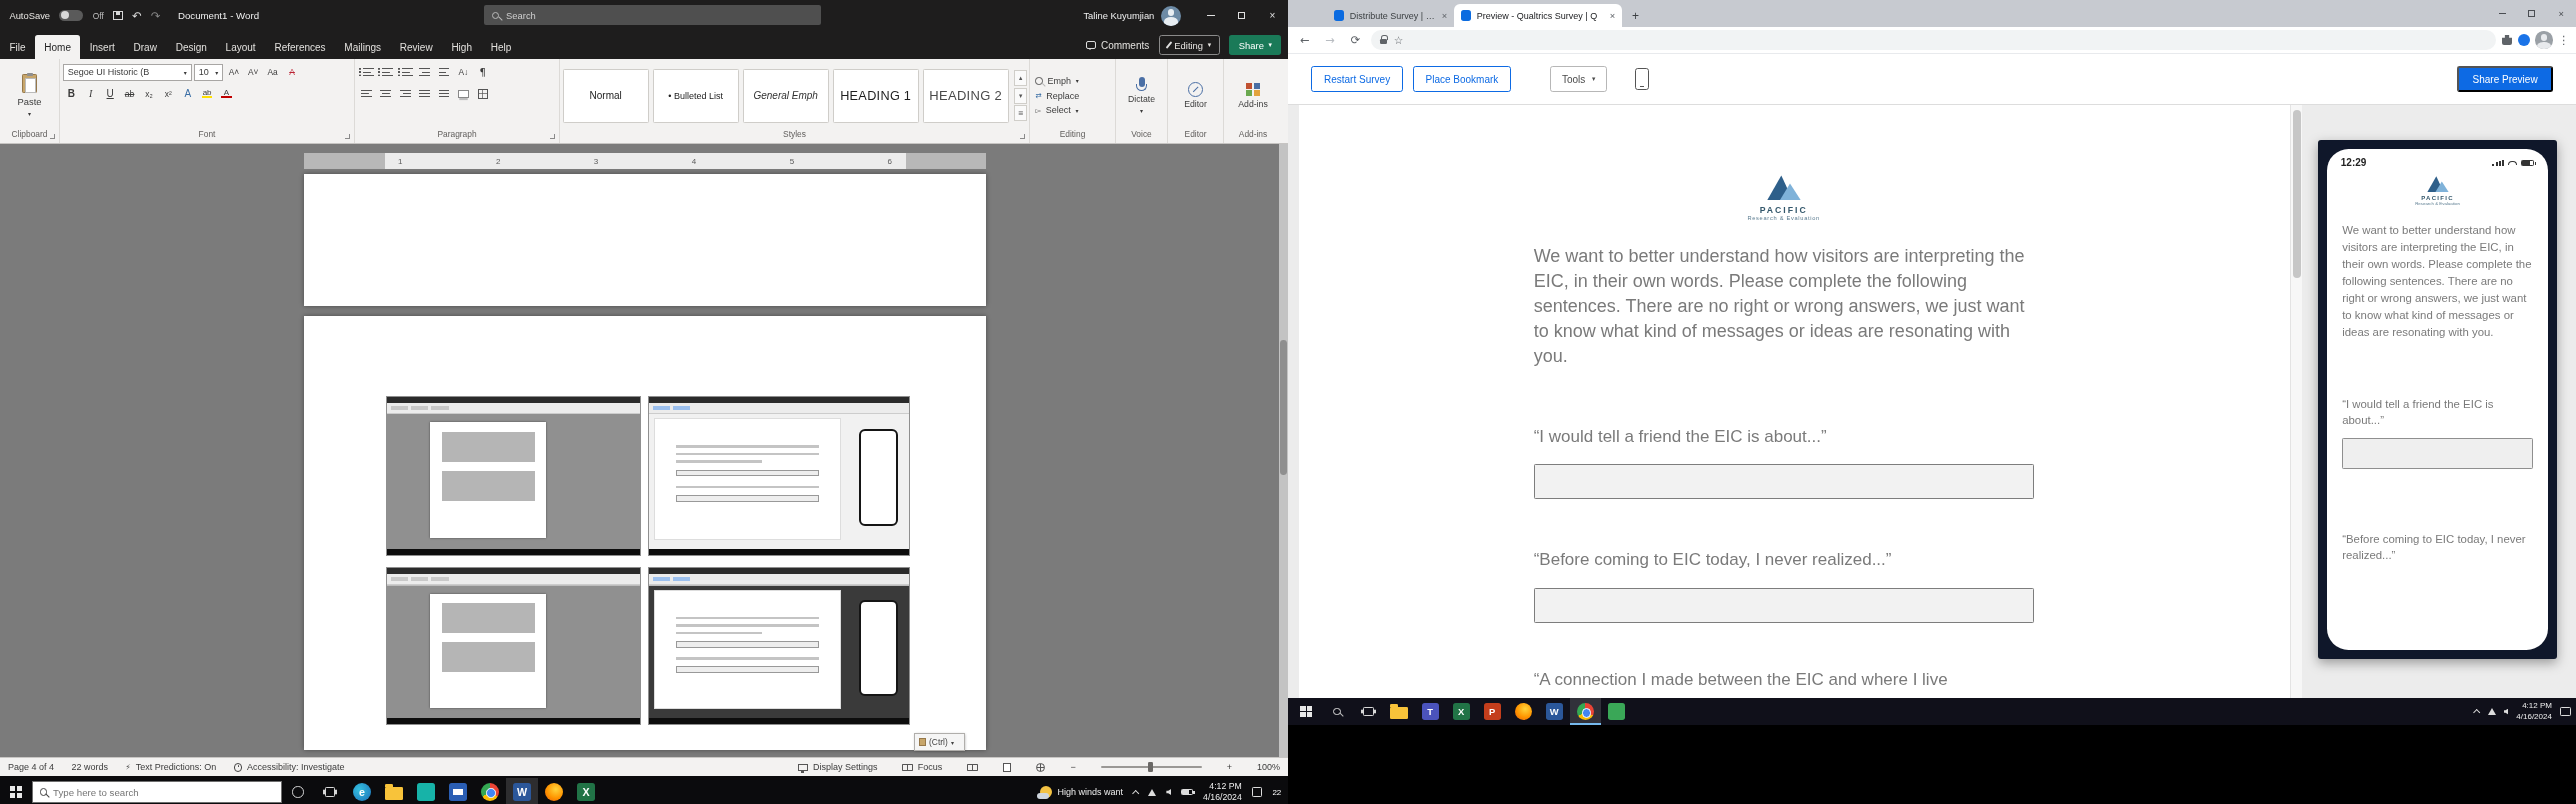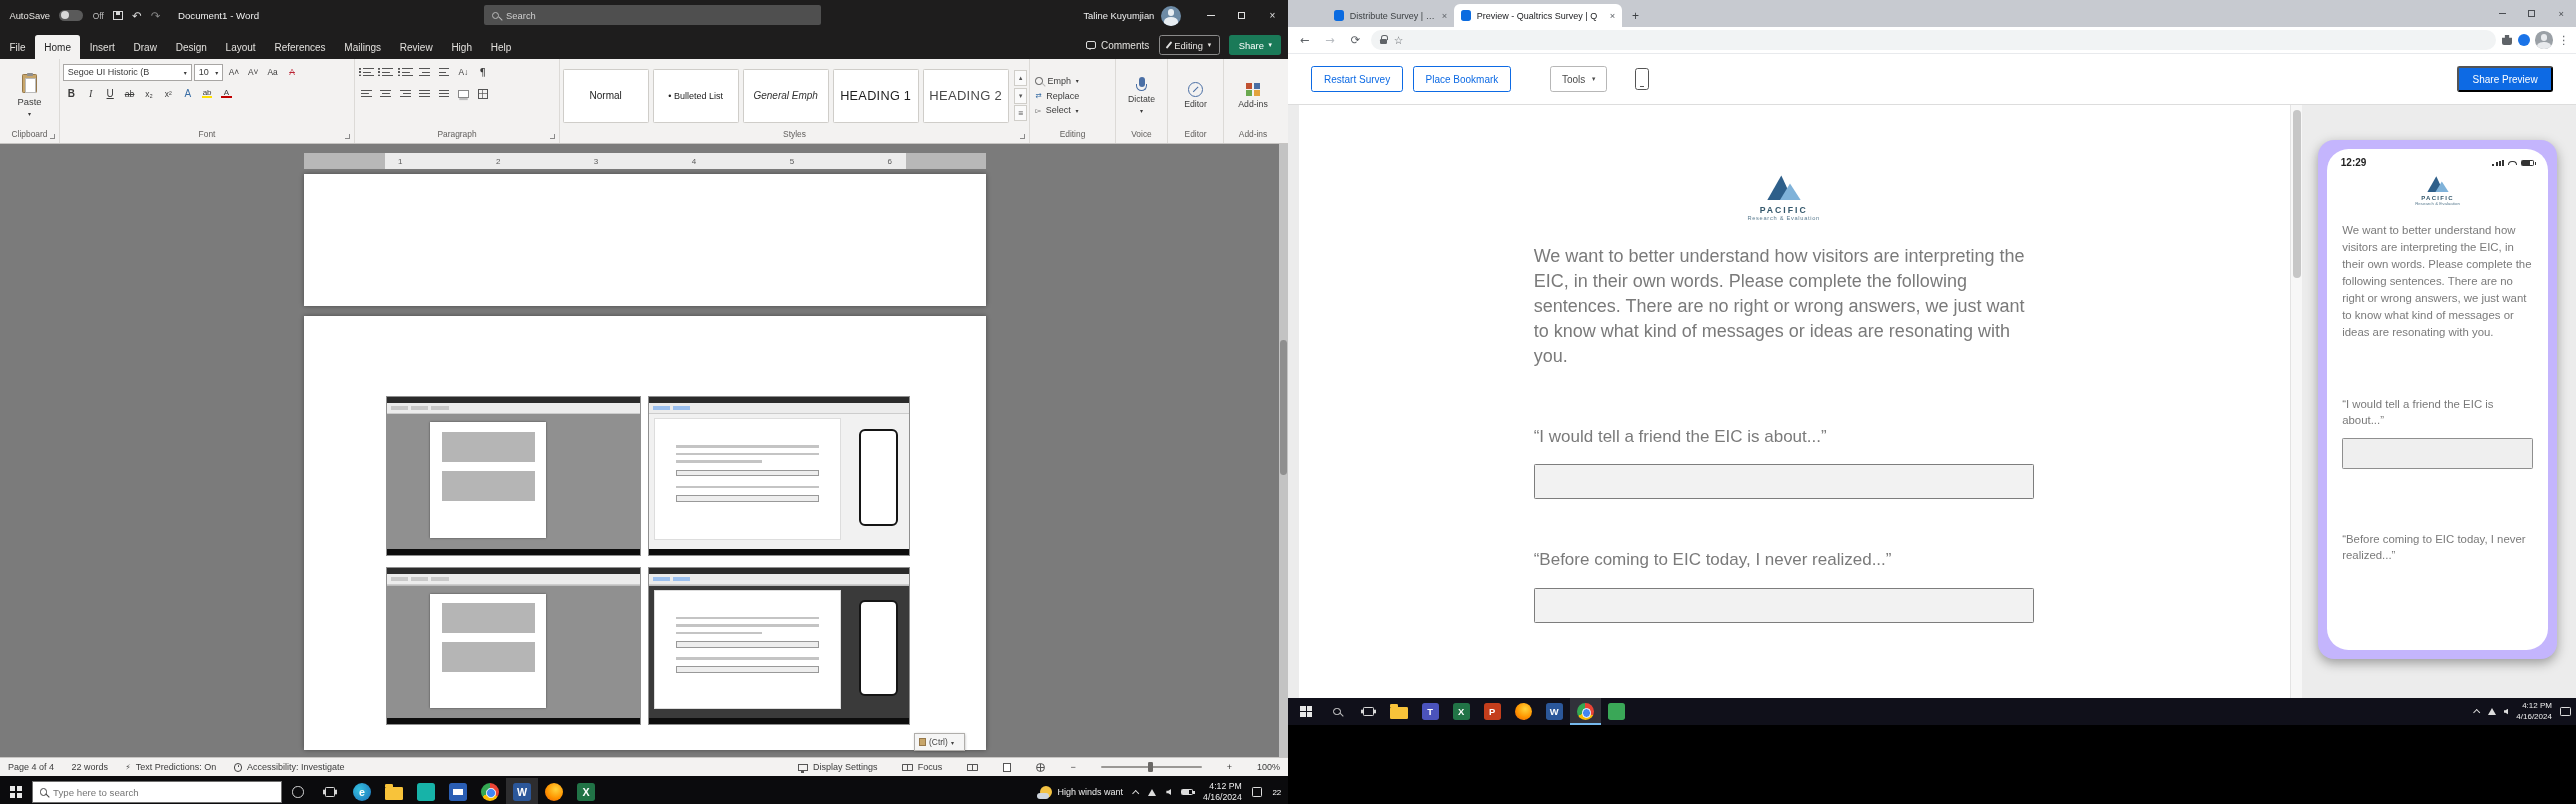--- a/index.html
+++ b/index.html
@@ -224,21 +224,21 @@
   .s-logo .ls{font-size:5.7px;letter-spacing:0.7px;color:#5b7c90}
   .s-intro{margin-top:23px;font-size:18px;line-height:25px;color:#7a7a7a}
   .s-q{margin-top:58px;font-size:17px;color:#7a7a7a}
   .s-input{margin-top:17.4px;width:100%;height:35px;background:#f2f2f2;border:0.7px solid #7d7d7d;border-radius:1.3px;outline:none;font-size:14.8px;padding:0 8px;color:#333}
   .s-q.q2{margin-top:51px}
   .s-q.q3{margin-top:47px}
   .panel-scroll{position:absolute;right:0;top:0;bottom:0;width:11.4px;background:#f7f7f7;border-left:0.7px solid #e3e3e3}
   .panel-scroll .th{position:absolute;left:2px;width:7.4px;top:5.4px;height:168px;background:#c6c6c6;border-radius:4px}
 
   
-  .phone{position:absolute;left:1030px;top:35px;width:239px;height:519px;background:#c4b5fd;border-radius:16px;padding:9.4px;box-shadow:0 4px 12px rgba(0,0,0,.35)}
+  .phone{position:absolute;left:1030px;top:35px;width:239px;height:519px;background:#0f172a;border-radius:3px;padding:9.4px;box-shadow:0 4px 12px rgba(0,0,0,.35)}
   .p-screen{width:100%;height:100%;background:#fff;border-radius:21.5px;overflow:hidden;position:relative}
   .p-status{display:flex;justify-content:space-between;align-items:center;padding:8px 13.4px 0}
   .p-time{font-size:10px;font-weight:bold;color:#222}
   .p-sig{display:flex;align-items:flex-end;gap:1.3px}
   .p-sig span{display:block;width:2px;background:#333}
   .p-wifi{width:8.7px;height:4.7px;border:1.7px solid #333;border-bottom:none;border-radius:6.7px 6.7px 0 0}
   .p-batt{width:13.4px;height:6.7px;border:1px solid #333;border-radius:1.3px;background:linear-gradient(90deg,#333 0 75%,transparent 75%);position:relative}
   .p-batt::after{content:"";position:absolute;right:-2.7px;top:1.3px;width:1.3px;height:2.7px;background:#333}
   .p-logo{margin-top:5.4px;text-align:center;color:#33576b}
   .p-logo .lt{font-size:6px;font-weight:bold;letter-spacing:1.3px}
@@ -745,20 +745,21 @@
             <polygon points="27,42 42,17 58,42" fill="#7fb2d9"></polygon>
           </svg>
           <div class="lt">PACIFIC</div>
           <div class="ls">Research &amp; Evaluation</div>
         </div>
         <div class="s-intro">We want to better understand how visitors are interpreting the EIC, in their own words. Please complete the following sentences. There are no right or wrong answers, we just want to know what kind of messages or ideas are resonating with you.</div>
         <div class="s-q">“I would tell a friend the EIC is about...”</div>
         <input class="s-input" type="text" style="">
         <div class="s-q q2">“Before coming to EIC today, I never realized...”</div>
         <input class="s-input" type="text" style="">
+        <div class="s-q q3">“A connection I made between the EIC and where I live</div>
       </div>
       <div class="panel-scroll">
           <span class="th"></span>
         </div>
     </div>
 
     <div class="phone">
       <div class="p-screen">
         <div class="p-status">
           <span class="p-time">12:29</span>

